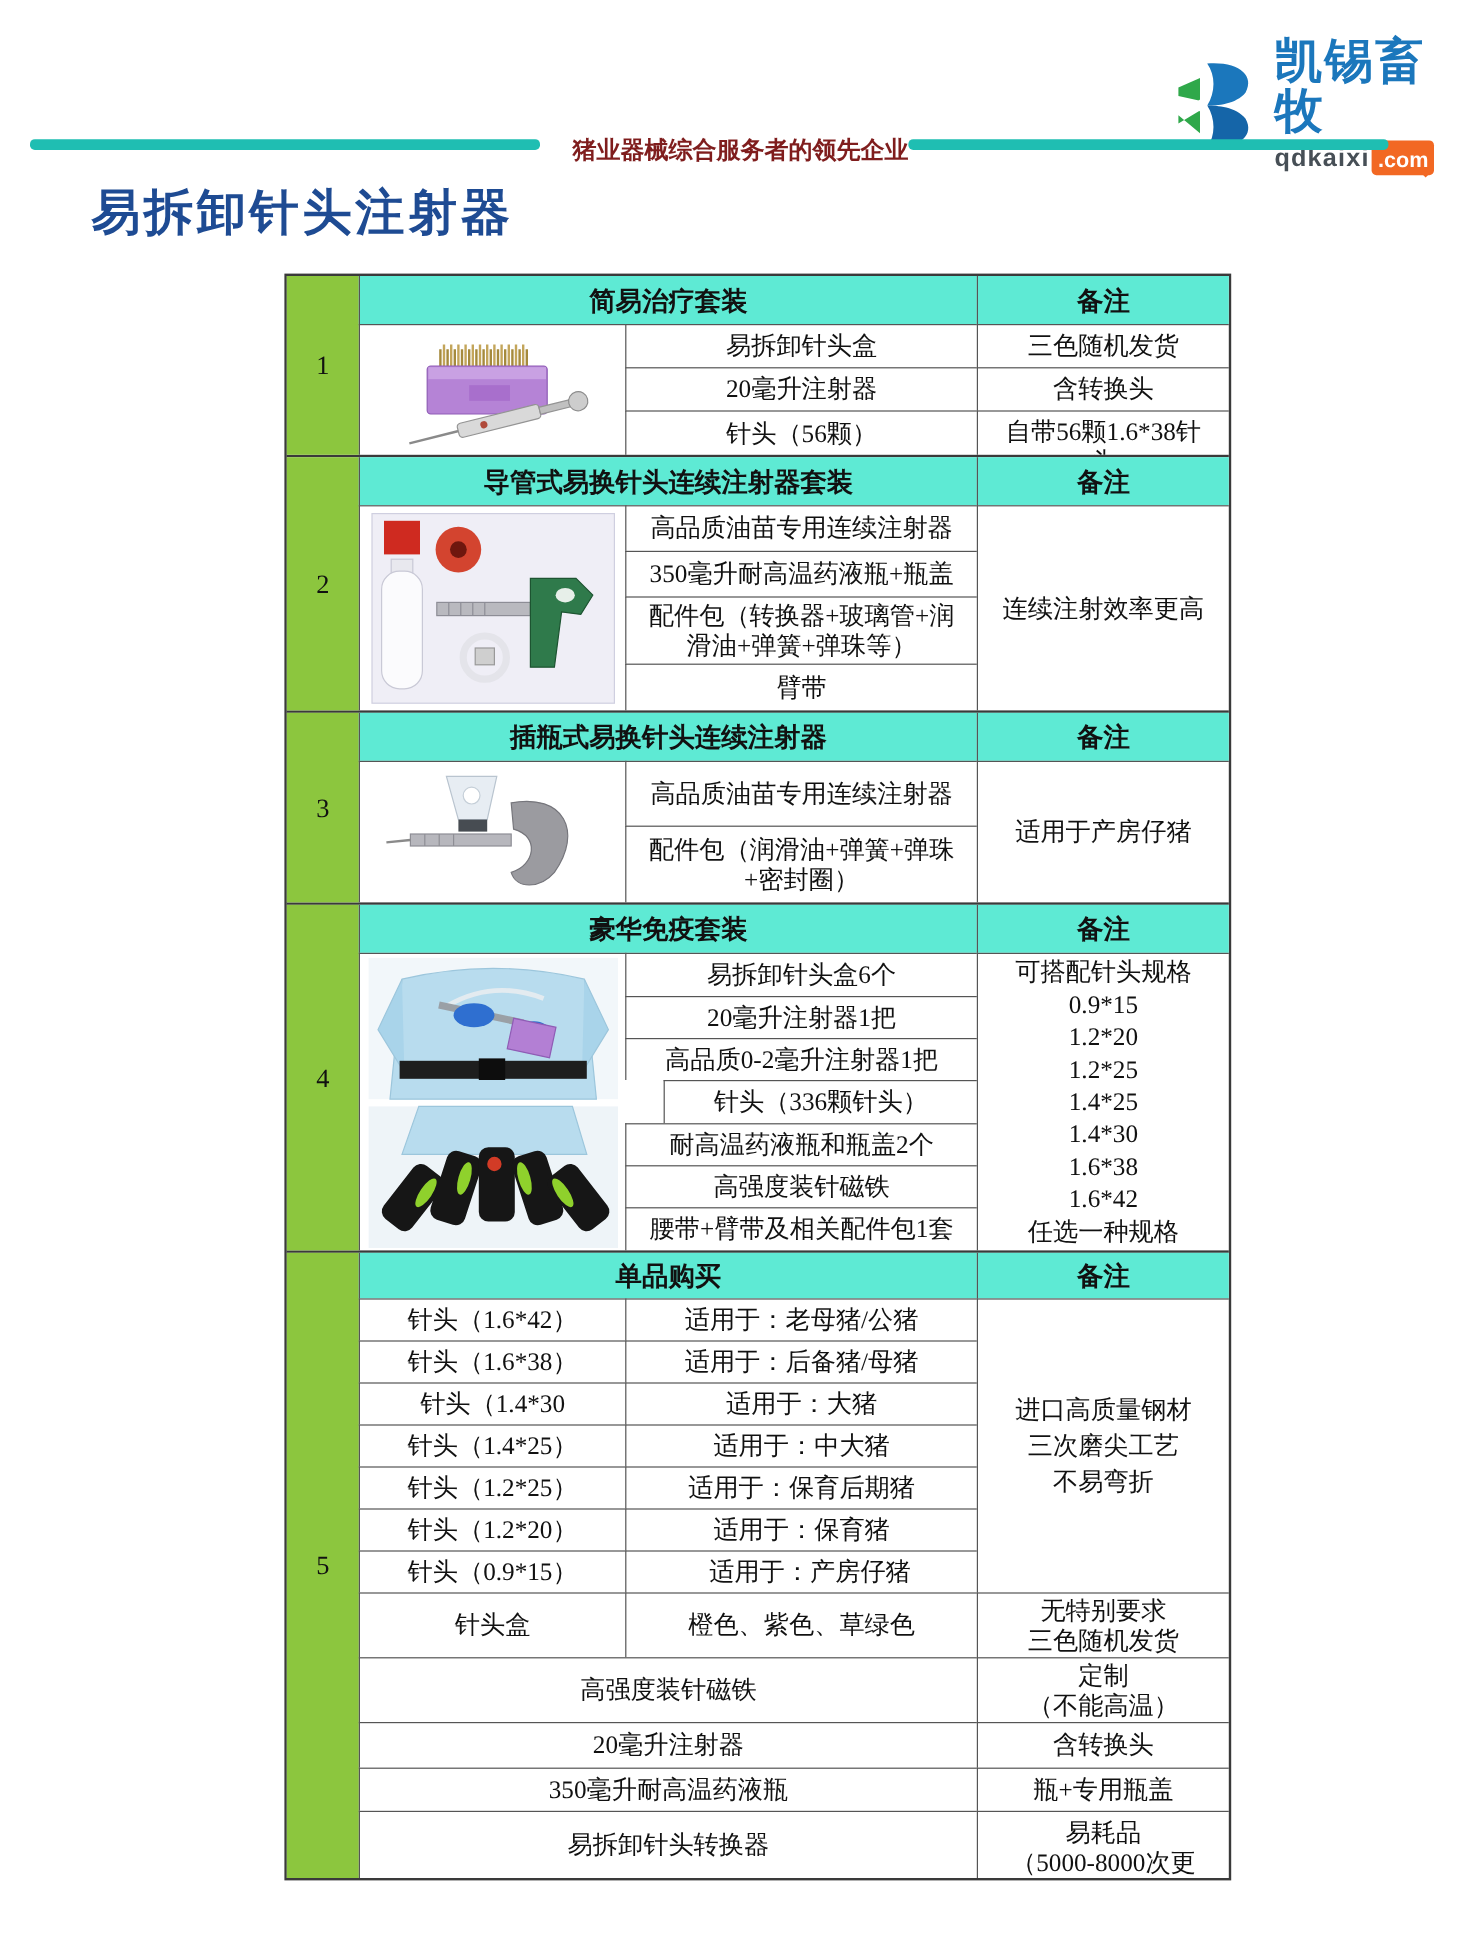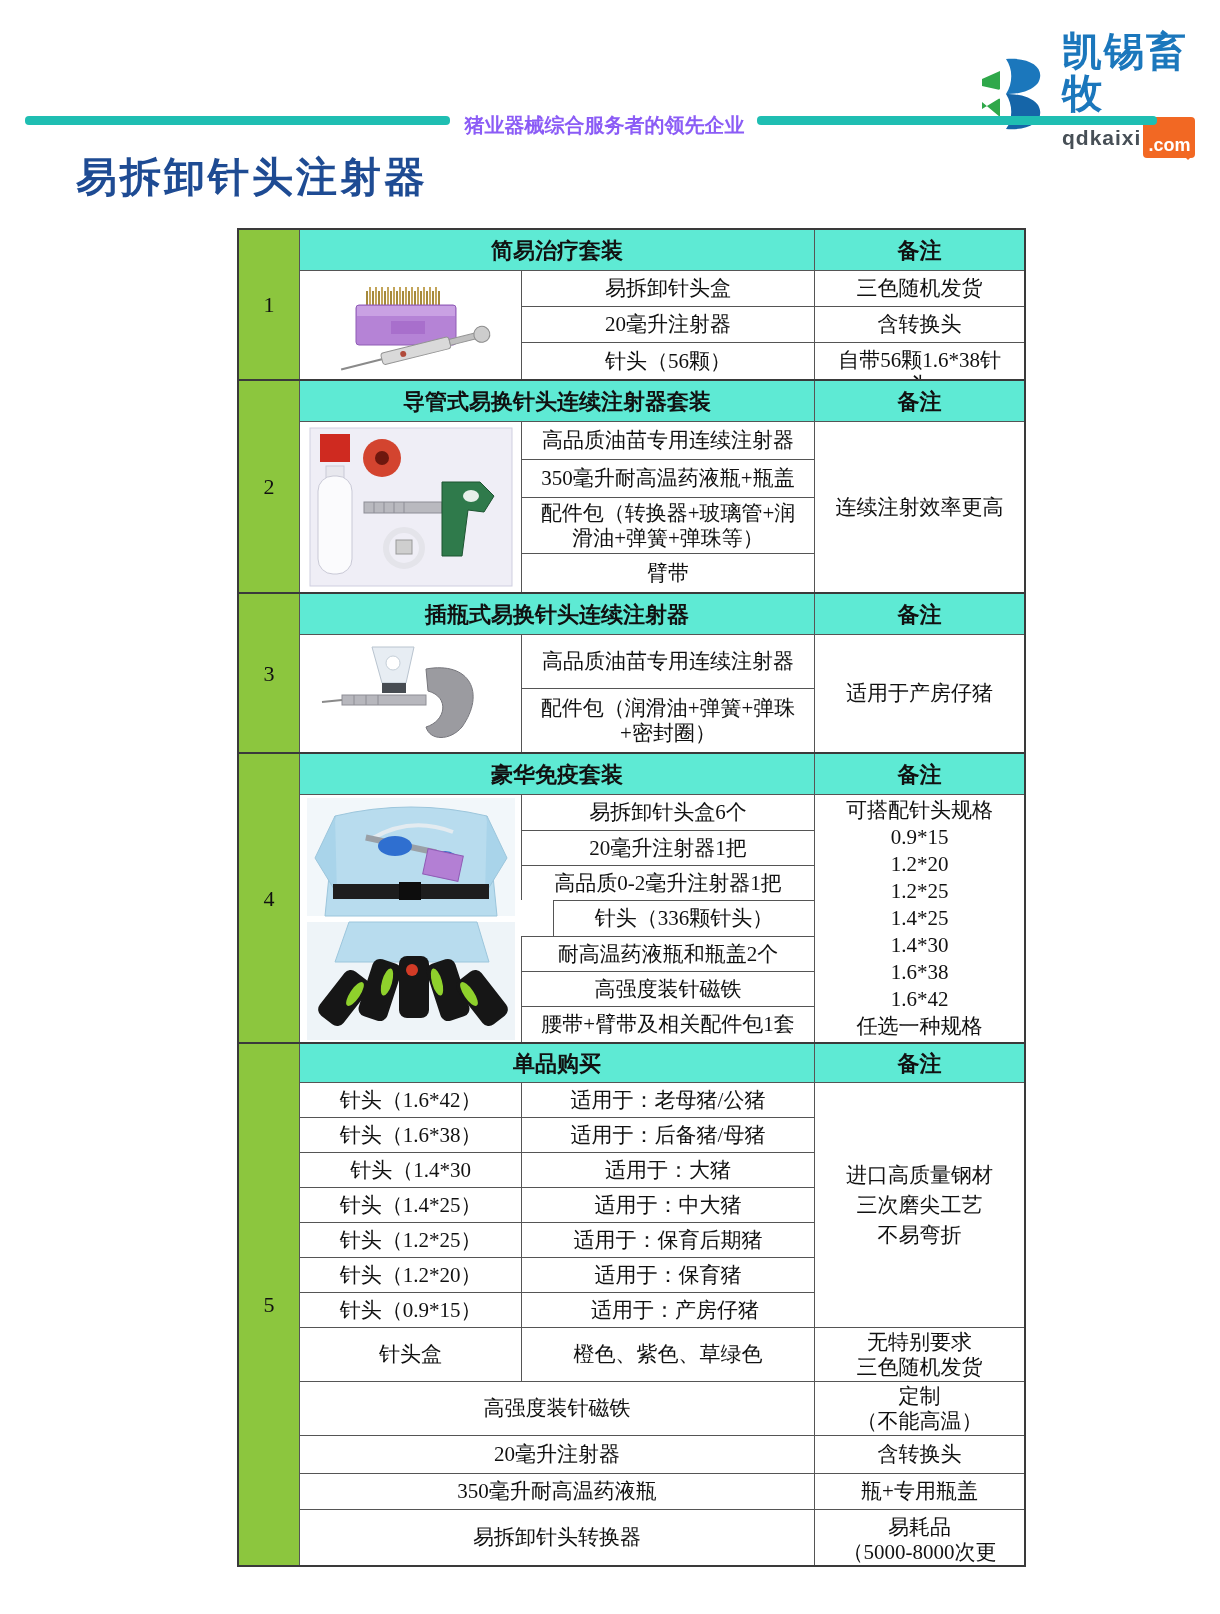--- a/index.html
+++ b/index.html
@@ -10,31 +10,31 @@
   .logo{position:absolute;top:30px;left:980px;display:flex;align-items:center;gap:10px;}
   .logo-mark{width:72px;height:74px;flex:0 0 auto;}
   .logo-col{display:flex;flex-direction:column;}
   .logo-cn{font-family:"Liberation Sans","DejaVu Sans",sans-serif;font-weight:bold;
            font-size:40px;line-height:1.05;color:#1B77BC;letter-spacing:2px;}
   .logo-dom{display:flex;align-items:center;margin-top:3px;}
   .logo-dom-plain{font-family:"Liberation Sans","DejaVu Sans",sans-serif;font-weight:bold;
                   font-size:21px;color:#474F56;letter-spacing:1px;}
   .logo-badge{position:relative;margin-left:2px;background:#F26823;color:#fff;
               font-family:"Liberation Sans","DejaVu Sans",sans-serif;font-weight:bold;
-              font-size:18px;padding:18px 5px 2px;border-radius:4px;}
+              font-size:18px;padding:6px 5px 2px;border-radius:4px;}
   .logo-badge::after{content:"";position:absolute;right:2px;bottom:-7px;
               border:5px solid transparent;border-top-color:#F26823;}
 
   .rule{position:absolute;top:112px;left:0;width:1220px;height:26px;}
   .rule-seg{position:absolute;top:4px;height:9px;background:#1FBEB2;border-radius:4px;}
   .rule-seg.left{left:25px;width:425px;}
   .rule-seg.right{left:757px;width:400px;}
-  .slogan{position:absolute;left:452px;top:0;width:305px;text-align:center;
+  .slogan{position:absolute;left:452px;top:0;width:305px;text-align:right;
           font-family:Liberation Serif, serif;font-weight:bold;
-          font-size:20px;color:#8b5cf6;}
+          font-size:20px;color:#7f1d1d;}
 
   .page-title{position:absolute;left:76px;top:150px;
           font-family:"Liberation Sans","DejaVu Sans",sans-serif;font-weight:bold;
           font-size:41px;color:#1E4B93;letter-spacing:3px;}
 
   
   .catalog{position:absolute;left:237px;top:228px;width:789px;
            border:2px solid #3a3a3a;box-sizing:border-box;background:#fff;}
   .section{display:grid;grid-template-columns:60px 222px 293px 210px;}
   .section + .section{border-top:2px solid #3a3a3a;}

